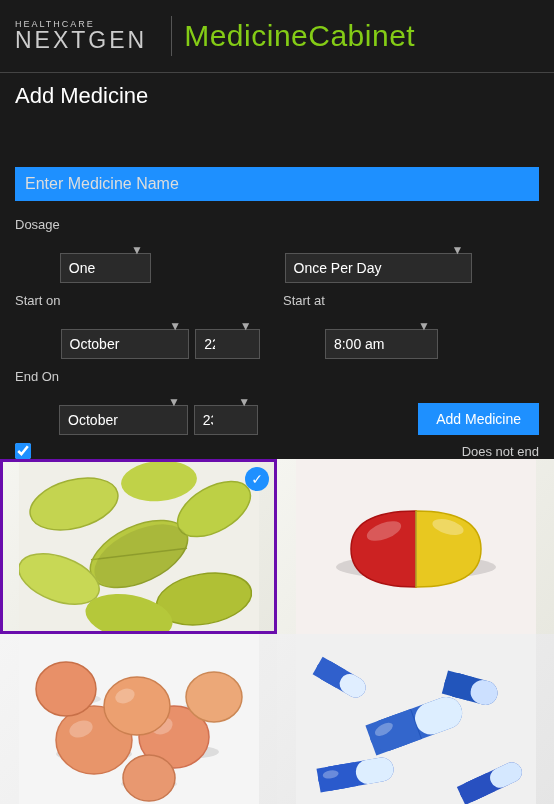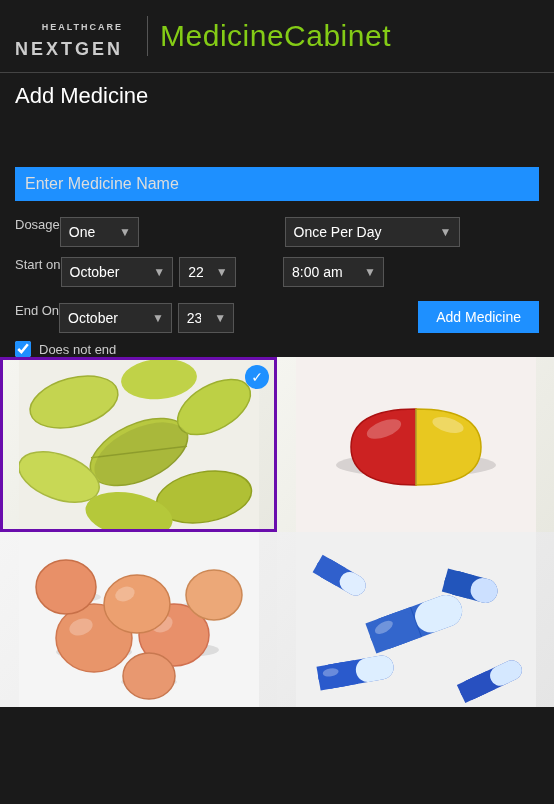--- a/index.html
+++ b/index.html
@@ -27,27 +27,26 @@
       margin-right: 12px;
     }
     .logo-nextgen {
       font-size: 15px;
       font-weight: bold;
       letter-spacing: 2px;
       color: #fff;
       line-height: 1;
     }
     .logo-nextgen span {
-      font-weight: bold;
+      font-weight: normal;
       font-size: 9px;
       letter-spacing: 2px;
       display: block;
-      text-align: right;
+      text-align: left;
       color: #ccc;
-      margin-top: 8px;
     }
     .logo-divider {
       width: 1px;
       height: 40px;
       background: #555;
       margin: 0 12px;
     }
     .app-title {
       font-size: 30px;
       font-weight: 300;
@@ -101,21 +100,22 @@
       cursor: pointer;
       outline: none;
       width: 100%;
     }
     .select-wrapper {
       position: relative;
       display: flex;
       align-items: center;
     }
     .select-wrapper select {
-      padding-right: 32px;
+      padding-right: 44px;
+      margin-top: 36px;
     }
     .select-arrow {
       position: absolute;
       right: 8px;
       pointer-events: none;
       color: #aaa;
       font-size: 12px;
     }
 
     
@@ -129,20 +129,21 @@
     .date-group .select-wrapper:last-child {
       flex: 1;
     }
 
     
     .checkbox-row {
       display: flex;
       align-items: center;
       gap: 8px;
       margin-top: 8px;
+      justify-content: space-between;
     }
     .checkbox-row input[type="checkbox"] {
       width: 16px;
       height: 16px;
       accent-color: #1e90ff;
     }
     .checkbox-label {
       font-size: 13px;
       color: #ccc;
     }
@@ -226,21 +227,21 @@
       gap: 15px;
     }
   </style>
 </head>
 <body>
 
 <div class="header">
   <div class="logo-area">
     <div class="logo-nextgen">
       <span>HEALTHCARE</span>
-      <span style="font-size:18px;letter-spacing:3px;display:block;">NEXTGEN</span>
+      <span style="font-size:23px;letter-spacing:3px;display:block;">NEXTGEN</span>
     </div>
   </div>
   <div class="logo-divider"></div>
   <div class="app-title">MedicineCabinet</div>
 </div>
 <hr class="header-hr">
 
 <div class="main">
   <h2 class="page-title">Add Medicine</h2>
 
@@ -295,20 +296,21 @@
             <option>16</option><option>17</option><option>18</option><option>19</option><option>20</option>
             <option>21</option><option selected="">22</option><option>23</option><option>24</option><option>25</option>
             <option>26</option><option>27</option><option>28</option><option>29</option><option>30</option>
             <option>31</option>
           </select>
           <span class="select-arrow">▼</span>
         </div>
       </div>
     </div>
     <div class="form-group">
+      <label class="form-label">Start at</label>
       <div class="select-wrapper">
         <select>
           <option>6:00 am</option>
           <option>7:00 am</option>
           <option selected="">8:00 am</option>
           <option>9:00 am</option>
           <option>10:00 am</option>
           <option>12:00 pm</option>
         </select>
         <span class="select-arrow">▼</span>

